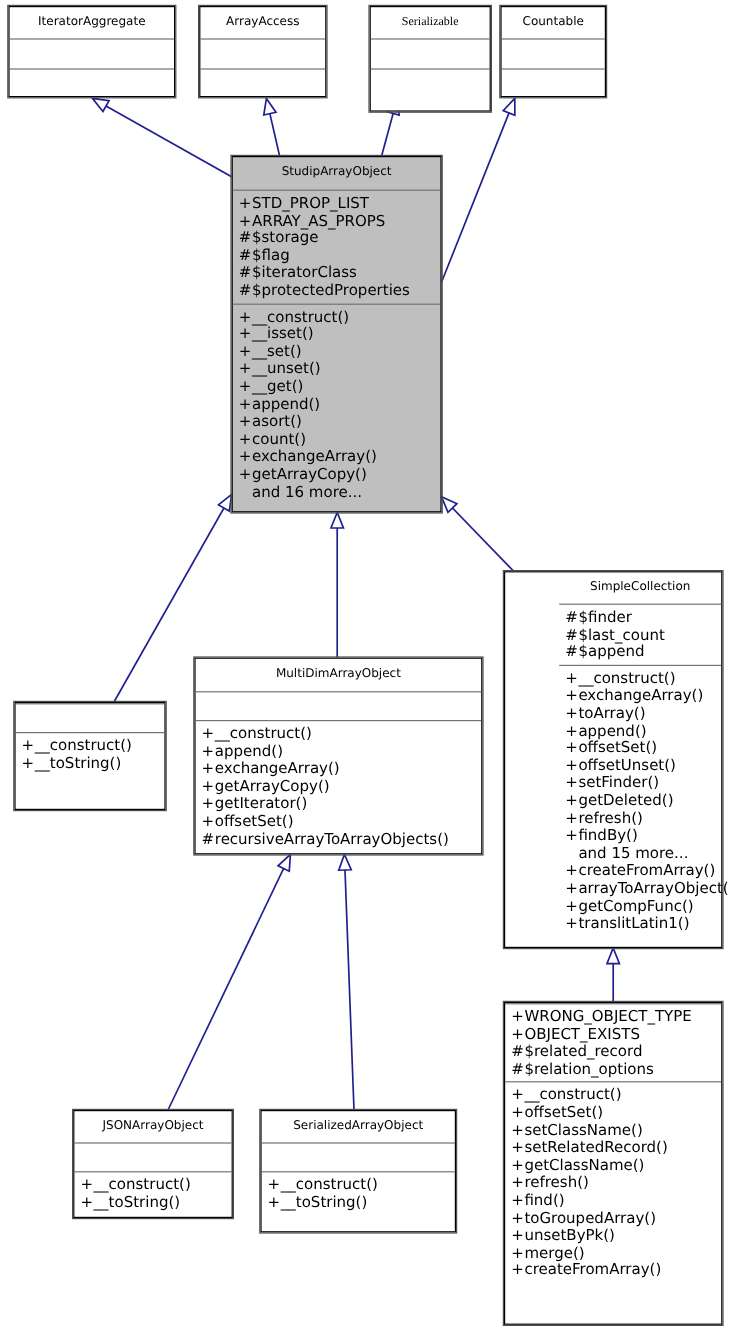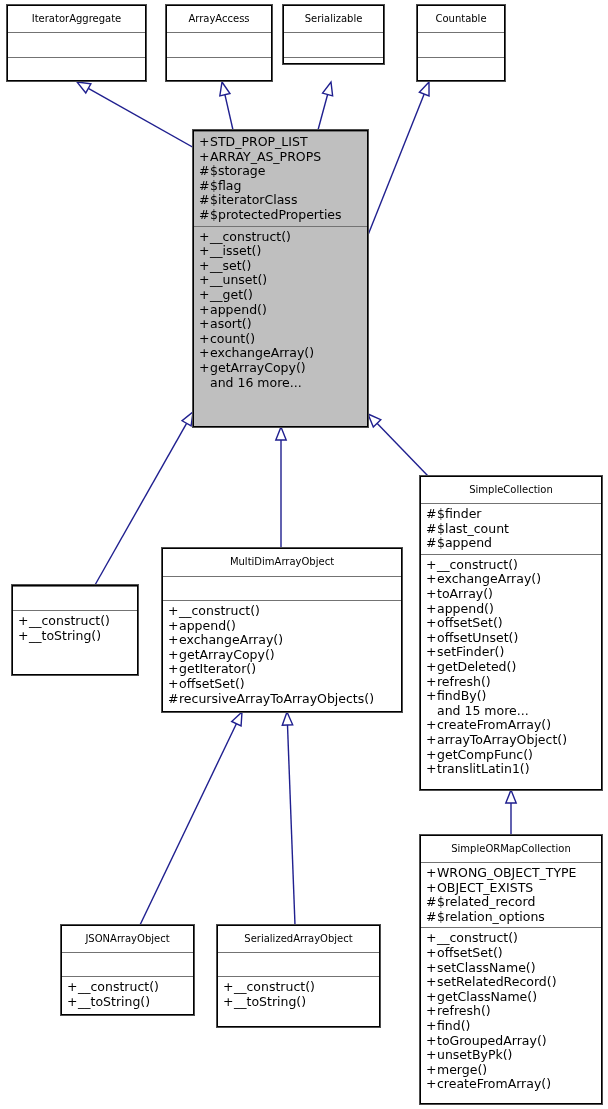--- a/index.html
+++ b/index.html
@@ -116,31 +116,32 @@
 <div class="uml-box" style="left: 7px; top: 5px; width: 139px; height: 76px;">
       <div class="uml-title" style="height: 26px;">IteratorAggregate</div>
       <div class="uml-compartment empty" style="height: 25px;"></div>
       <div class="uml-compartment empty" style="height: 25px;"></div>
     </div>
     <div class="uml-box" style="left: 166px; top: 5px; width: 106px; height: 76px;">
       <div class="uml-title" style="height: 26px;">ArrayAccess</div>
       <div class="uml-compartment empty" style="height: 25px;"></div>
       <div class="uml-compartment empty" style="height: 25px;"></div>
     </div>
-    <div class="uml-box" style="left: 283px; top: 5px; width: 101px; height: 59px;">
+    <div class="uml-box" style="left: 308px; top: 5px; width: 101px; height: 88px; font-family: Liberation Serif, serif;">
       <div class="uml-title" style="height: 26px;">Serializable</div>
       <div class="uml-compartment empty" style="height: 25px;"></div>
       <div class="uml-compartment empty" style="height: 25px;"></div>
     </div>
     <div class="uml-box" style="left: 417px; top: 5px; width: 88px; height: 76px;">
       <div class="uml-title" style="height: 26px;">Countable</div>
       <div class="uml-compartment empty" style="height: 25px;"></div>
       <div class="uml-compartment empty" style="height: 25px;"></div>
     </div>
     <div class="uml-box highlight" style="left: 193px; top: 130px; width: 175px; height: 297px;">
+      <div class="uml-title" style="height: 27px;">StudipArrayObject</div>
       <div class="uml-compartment">
         <div class="uml-row"><span class="vis">+</span><span>STD_PROP_LIST</span></div>
         <div class="uml-row"><span class="vis">+</span><span>ARRAY_AS_PROPS</span></div>
         <div class="uml-row"><span class="vis">#</span><span>$storage</span></div>
         <div class="uml-row"><span class="vis">#</span><span>$flag</span></div>
         <div class="uml-row"><span class="vis">#</span><span>$iteratorClass</span></div>
         <div class="uml-row"><span class="vis">#</span><span>$protectedProperties</span></div>
       </div>
       <div class="uml-compartment">
         <div class="uml-row"><span class="vis">+</span><span>__construct()</span></div>
@@ -149,21 +150,21 @@
         <div class="uml-row"><span class="vis">+</span><span>__unset()</span></div>
         <div class="uml-row"><span class="vis">+</span><span>__get()</span></div>
         <div class="uml-row"><span class="vis">+</span><span>append()</span></div>
         <div class="uml-row"><span class="vis">+</span><span>asort()</span></div>
         <div class="uml-row"><span class="vis">+</span><span>count()</span></div>
         <div class="uml-row"><span class="vis">+</span><span>exchangeArray()</span></div>
         <div class="uml-row"><span class="vis">+</span><span>getArrayCopy()</span></div>
         <div class="uml-row"><span class="vis"></span><span>and 16 more...</span></div>
       </div>
     </div>
-    <div class="uml-box" style="left: 420px; top: 476px; width: 182px; height: 314px;">
+    <div class="uml-box" style="left: 420px; top: 476px; width: 182px; height: 314px; padding-left: 45px;">
       <div class="uml-title" style="height: 26px;">SimpleCollection</div>
       <div class="uml-compartment">
         <div class="uml-row"><span class="vis">#</span><span>$finder</span></div>
         <div class="uml-row"><span class="vis">#</span><span>$last_count</span></div>
         <div class="uml-row"><span class="vis">#</span><span>$append</span></div>
       </div>
       <div class="uml-compartment">
         <div class="uml-row"><span class="vis">+</span><span>__construct()</span></div>
         <div class="uml-row"><span class="vis">+</span><span>exchangeArray()</span></div>
         <div class="uml-row"><span class="vis">+</span><span>toArray()</span></div>
@@ -195,21 +196,20 @@
       </div>
     </div>
     <div class="uml-box" style="left: 12px; top: 585px; width: 126px; height: 90px;">
       <div class="uml-compartment empty" style="height: 24px;"></div>
       <div class="uml-compartment">
         <div class="uml-row"><span class="vis">+</span><span>__construct()</span></div>
         <div class="uml-row"><span class="vis">+</span><span>__toString()</span></div>
       </div>
     </div>
     <div class="uml-box" style="left: 420px; top: 835px; width: 182px; height: 269px;">
-      <div class="uml-title" style="height: 26px;">SimpleORMapCollection</div>
       <div class="uml-compartment">
         <div class="uml-row"><span class="vis">+</span><span>WRONG_OBJECT_TYPE</span></div>
         <div class="uml-row"><span class="vis">+</span><span>OBJECT_EXISTS</span></div>
         <div class="uml-row"><span class="vis">#</span><span>$related_record</span></div>
         <div class="uml-row"><span class="vis">#</span><span>$relation_options</span></div>
       </div>
       <div class="uml-compartment">
         <div class="uml-row"><span class="vis">+</span><span>__construct()</span></div>
         <div class="uml-row"><span class="vis">+</span><span>offsetSet()</span></div>
         <div class="uml-row"><span class="vis">+</span><span>setClassName()</span></div>

